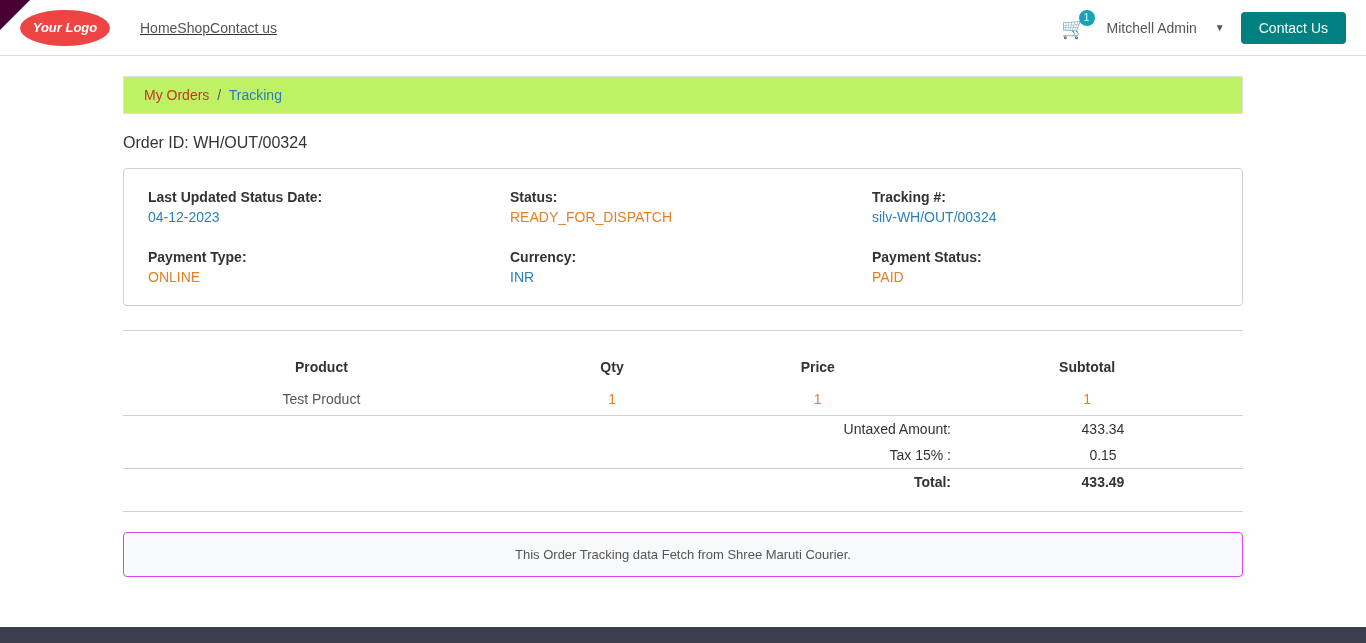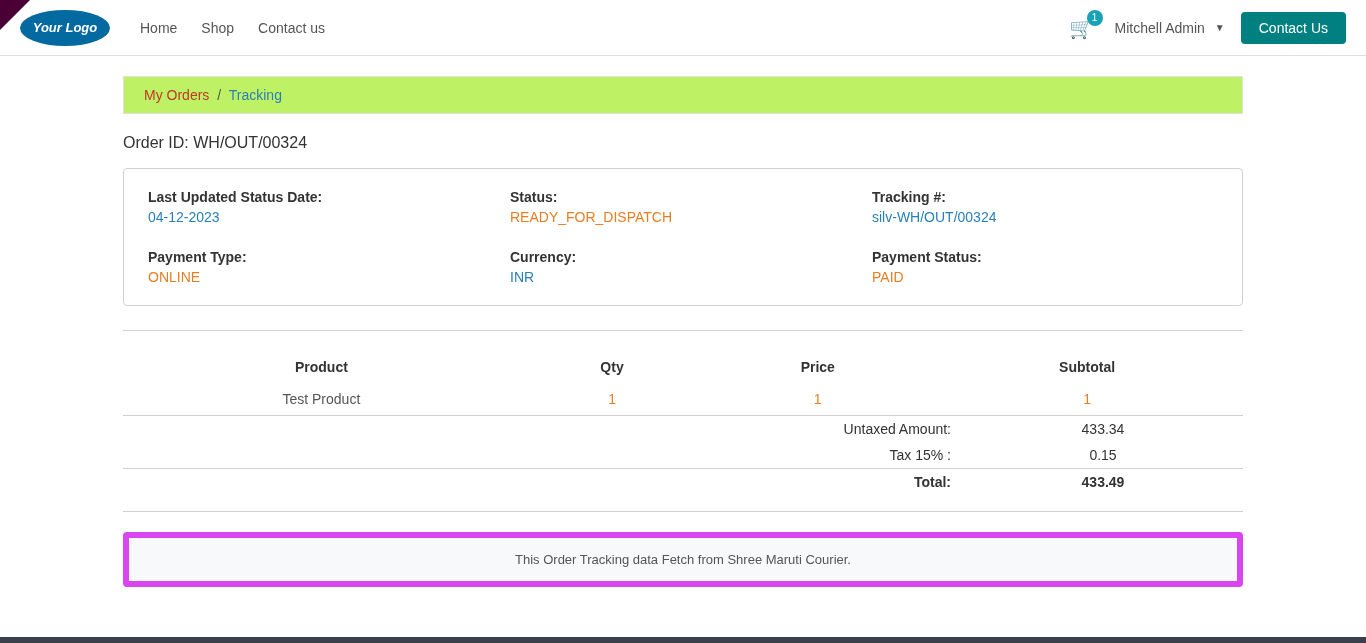--- a/index.html
+++ b/index.html
@@ -14,34 +14,34 @@
       border-bottom: 1px solid #e0e0e0;
       background: #fff;
     }
     .navbar-logo {
       margin-right: 30px;
     }
     .logo-oval {
       display: inline-flex;
       align-items: center;
       justify-content: center;
-      background: #0369a1;
+      background: #ef4444;
       border-radius: 50%;
       width: 90px;
       height: 36px;
       color: #fff;
       font-size: 13px;
       font-style: italic;
       font-weight: bold;
     }
     .nav-links {
       display: flex;
-      gap: 24px;
       list-style: none;
       flex: 1;
+      text-decoration: underline;
     }
     .nav-links a {
       text-decoration: none;
       color: #555;
       font-size: 14px;
     }
     .cart-icon {
       position: relative;
       margin-right: 20px;
       font-size: 20px;
@@ -58,21 +58,21 @@
       width: 16px;
       height: 16px;
       font-size: 10px;
       display: flex;
       align-items: center;
       justify-content: center;
     }
     .user-menu {
       display: flex;
       align-items: center;
-      gap: 10px;
+      gap: 18px;
       margin-right: 16px;
       cursor: pointer;
       color: #555;
       font-size: 14px;
     }
     .user-menu .chevron { font-size: 10px; }
     .contact-btn {
       background: #008080;
       color: #fff;
       border: none;
@@ -205,21 +205,21 @@
     .summary-table .total-row td {
       font-weight: bold;
     }
     .summary-table .border-top td {
       border-top: 1px solid #d0d0d0;
     }
 
     
     .footer-note {
       background: #f8f9fa;
-      border: 6px solid #d946ef;
+      border: 1px solid #d946ef;
       border-radius: 4px;
       padding: 14px;
       text-align: center;
       font-size: 13px;
       color: #555;
       margin-top: 16px;
     }
 
     
     .page-footer {

